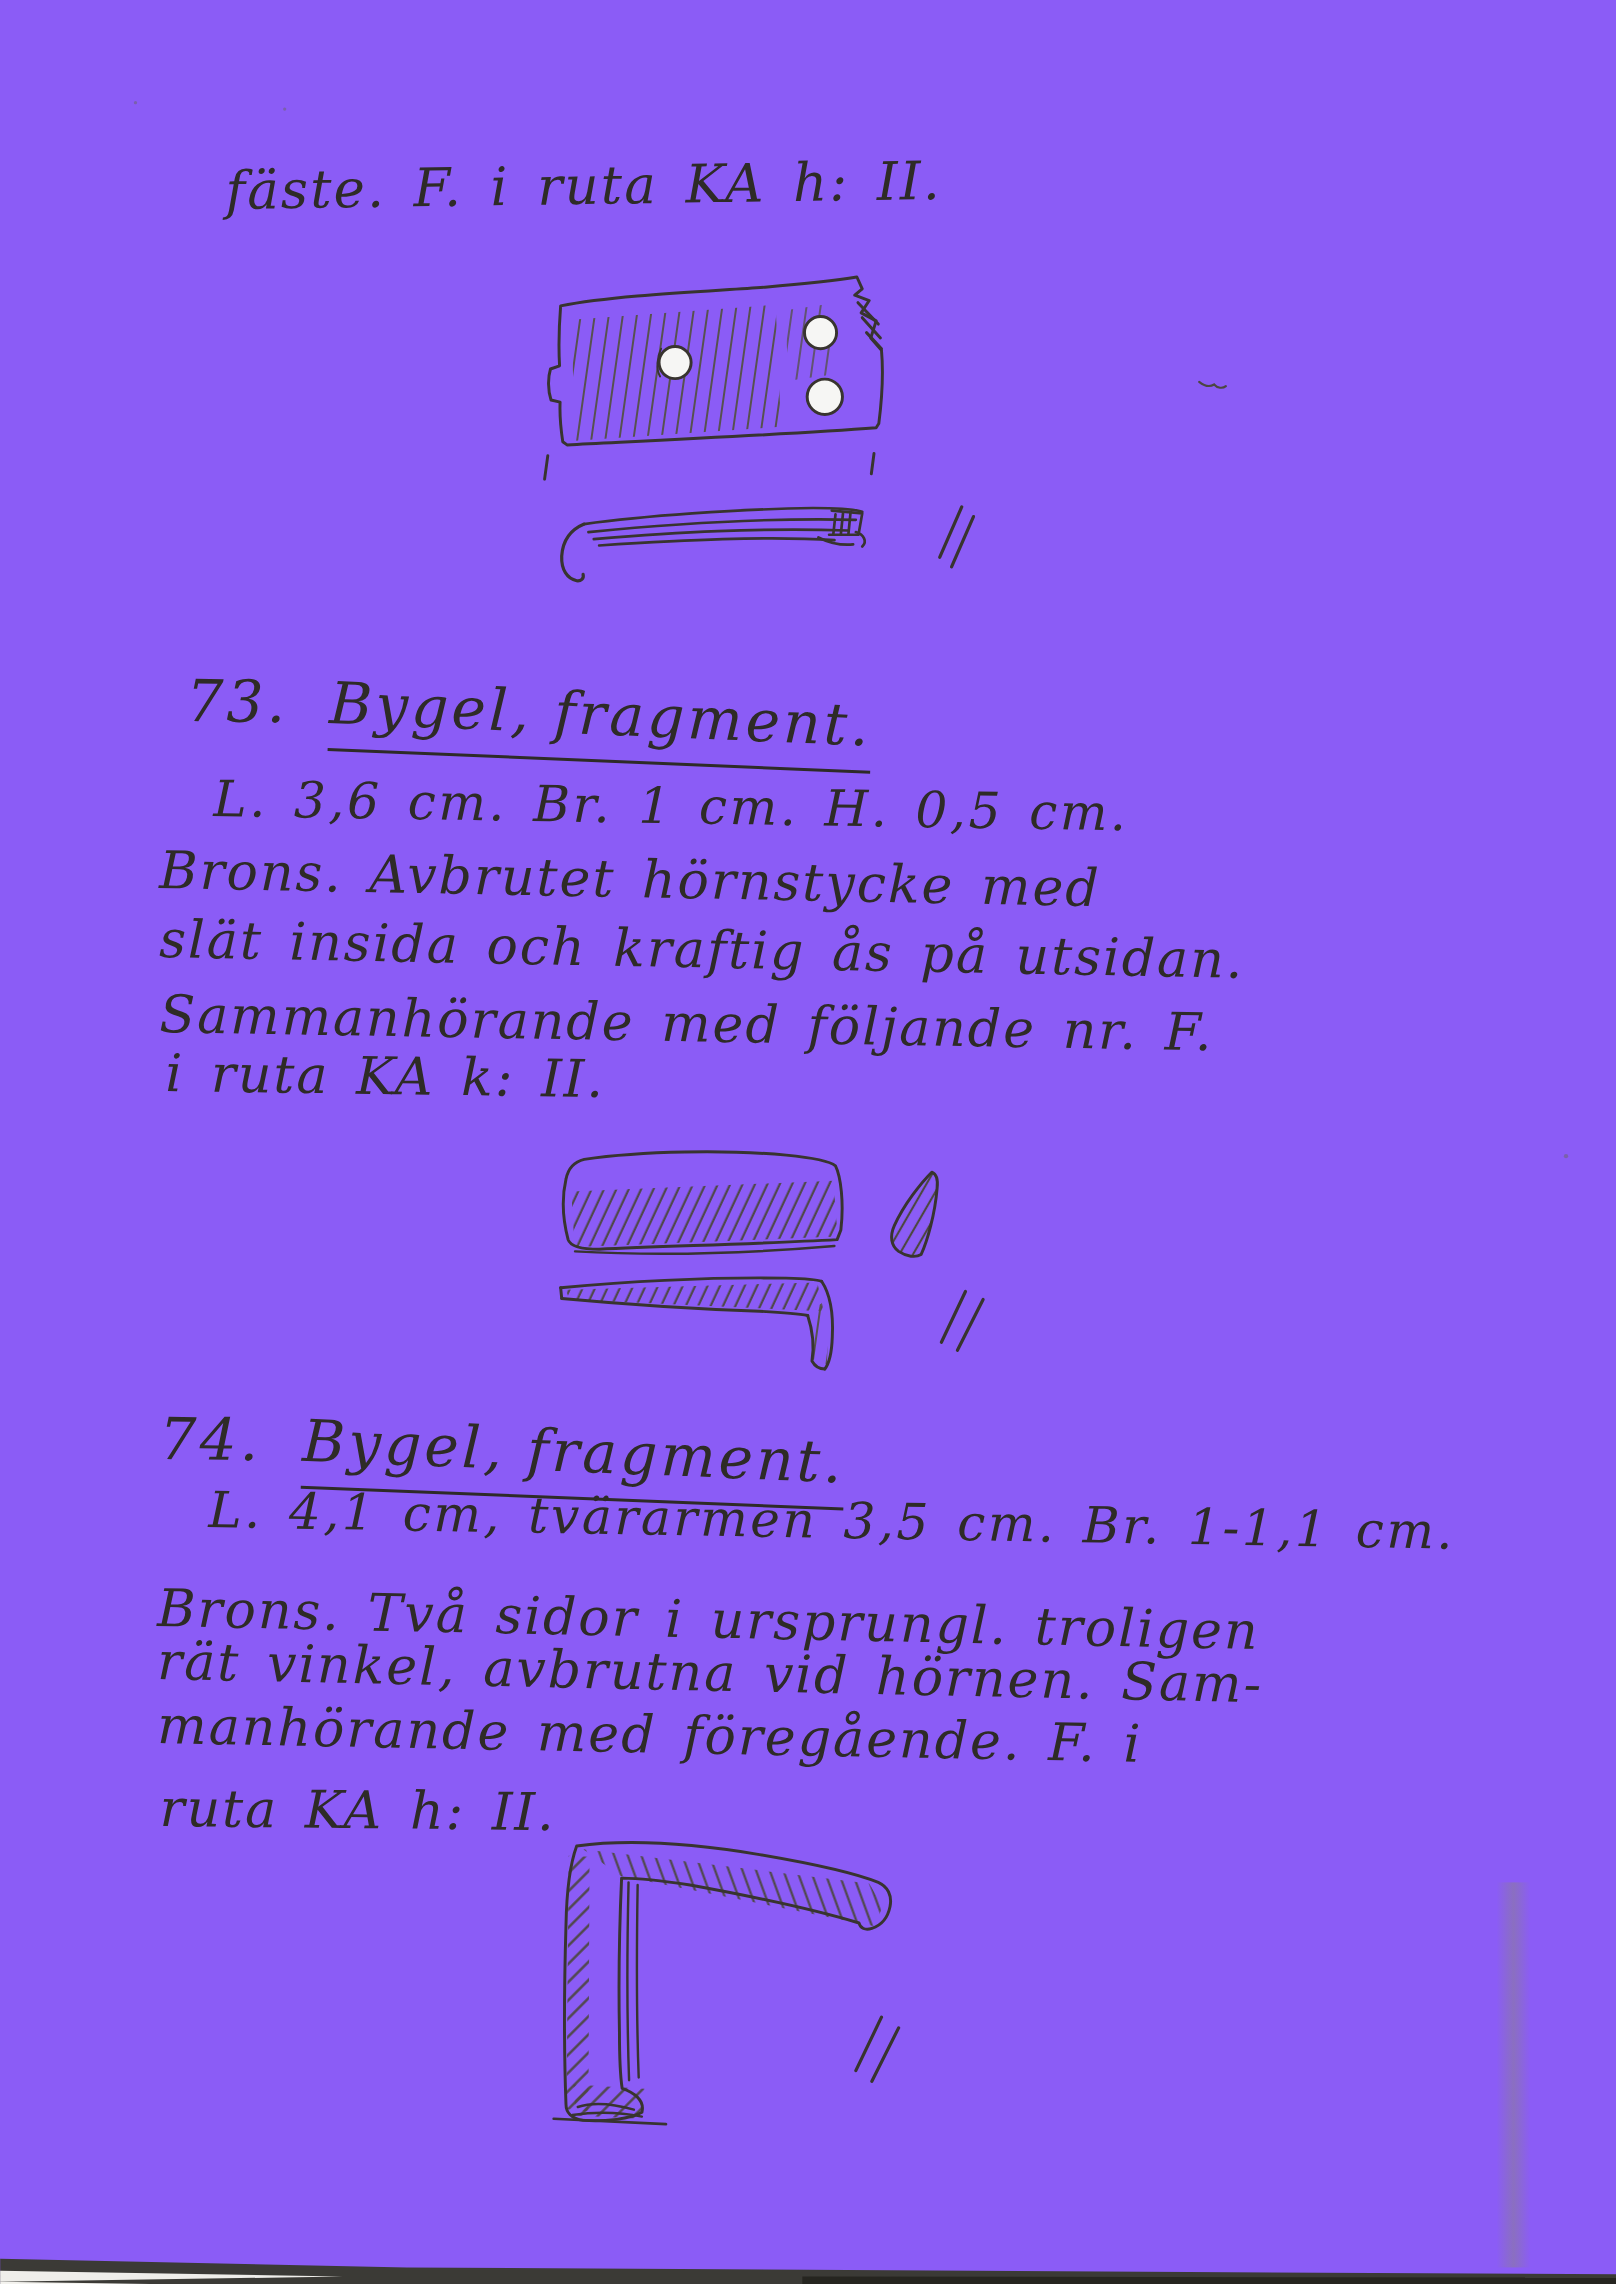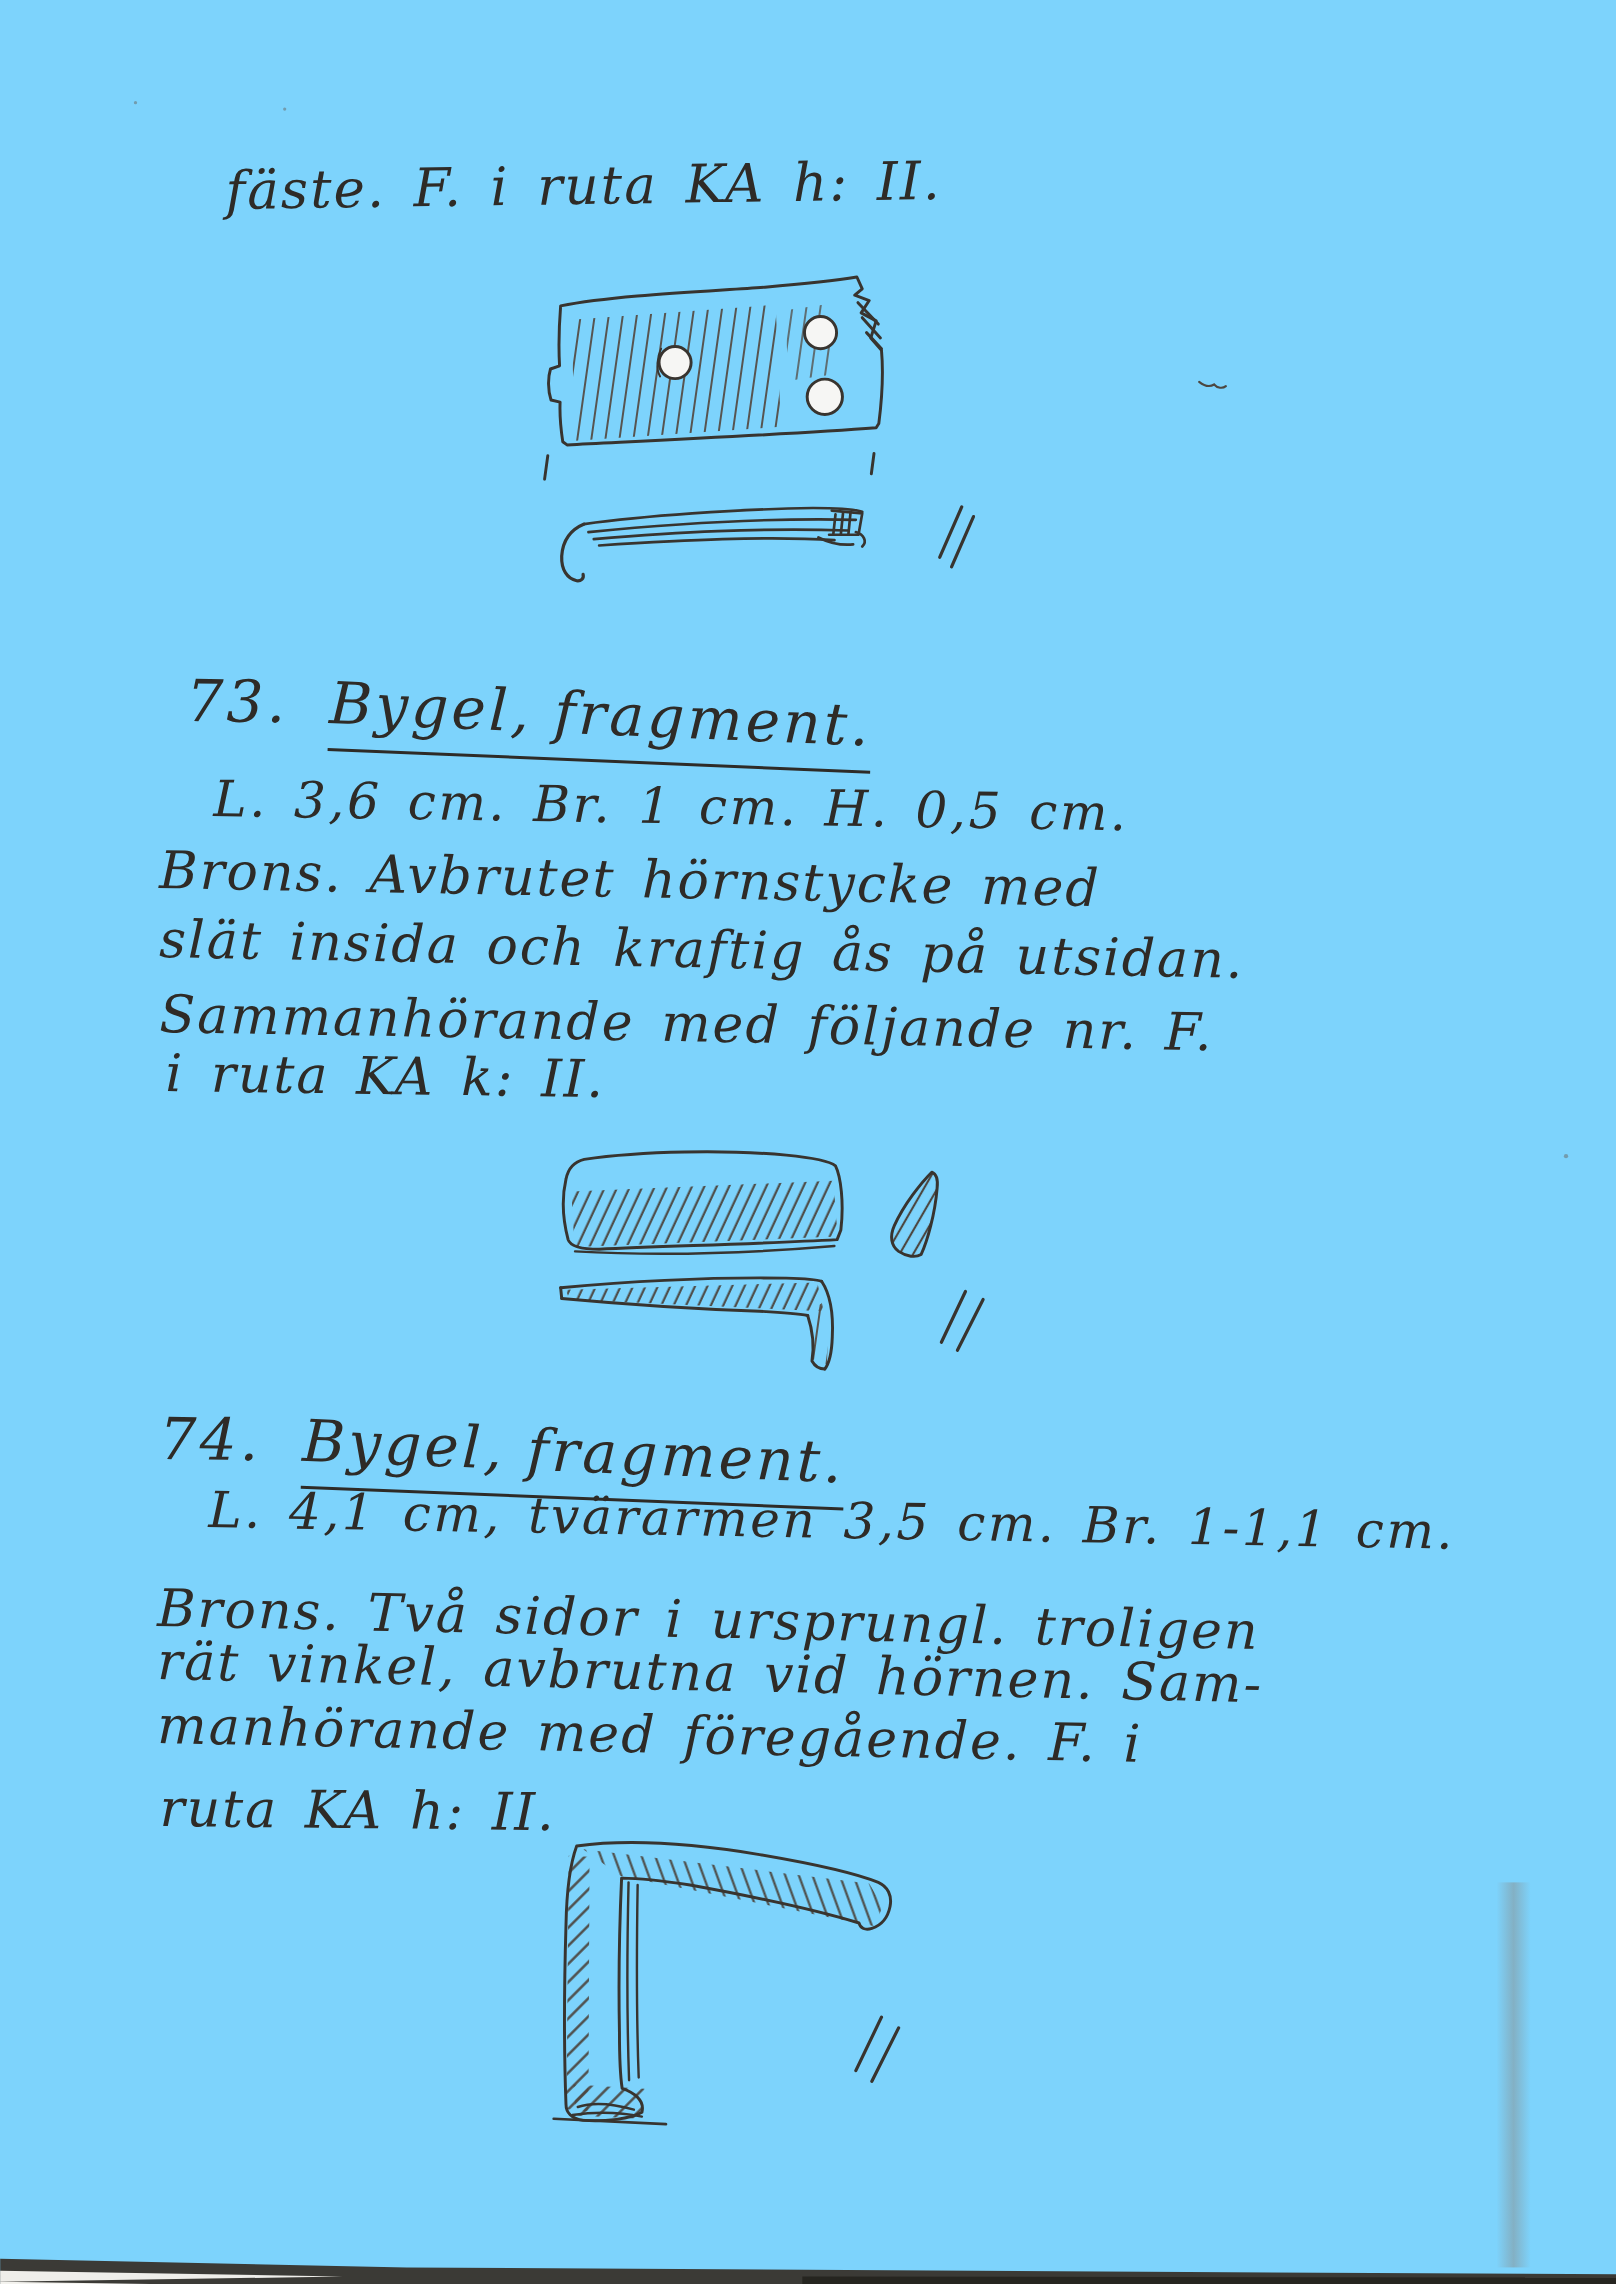--- a/index.html
+++ b/index.html
@@ -1,19 +1,19 @@
 <!DOCTYPE html>
 <html style="font-size:8.6px"><head>
 <meta charset="utf-8">
 <style>
   html,body{margin:0;padding:0;background:#e8e8e6;}
   #sheet{
     position:relative;
     width:1617px;height:2284px;
-    background:#7dd3fc;
+    background:#8b5cf6;
     overflow:hidden;
     font-family:"DejaVu Serif","Liberation Serif",serif;
     color:#2e2b27;
   }
   .hw{
     position:absolute;
     font-style:italic;
     white-space:nowrap;
     transform-origin:left top;
     color:#2e2b27;

